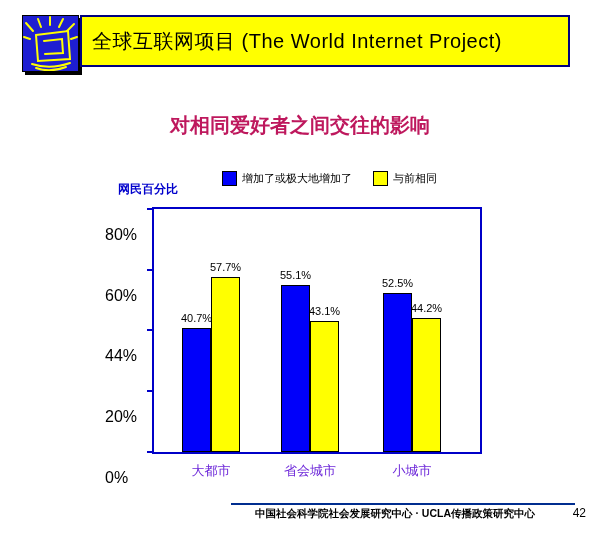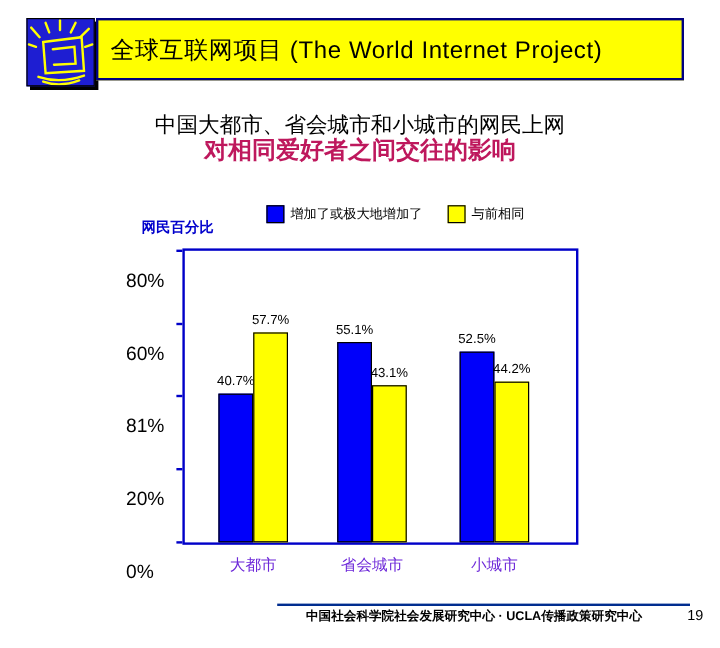--- a/index.html
+++ b/index.html
@@ -62,21 +62,20 @@
 
         <path d="M9,48 Q27,54 47,47"></path>
         <path d="M13,52 Q27,57 43,51"></path>
       </g>
     </svg>
   </div>
   <div class="banner">
     <div class="banner-title">全球互联网项目 (The World Internet Project)</div>
   </div>
 
-  <div class="title1">中国大都市、省会城市和小城市的网民上网</div>
   <div class="title2">对相同爱好者之间交往的影响</div>
 
   <div class="legend-item" id="legend-0">
     <span class="swatch" style="background: rgb(0, 0, 250);"></span>
     <span class="ltext">增加了或极大地增加了</span>
   </div>
   <div class="legend-item" id="legend-1">
     <span class="swatch" style="background: rgb(255, 255, 0);"></span>
     <span class="ltext">与前相同</span>
   </div>
@@ -96,25 +95,25 @@
       <div class="cat-label" style="left: 156px; top: 253px;">省会城市</div>
       <div class="bar" style="left: 229px; width: 29px; height: 159px; background: rgb(0, 0, 250);"></div>
       <div class="bar-label" style="left: 243.5px; bottom: 163px; margin-top: 40px;">52.5%</div>
       <div class="bar" style="left: 258px; width: 29px; height: 134px; background: rgb(255, 255, 0);"></div>
       <div class="bar-label" style="left: 272.5px; bottom: 138px;">44.2%</div>
       <div class="cat-label" style="left: 258px; top: 253px;">小城市</div>
       <div class="ytick-label" style="left: -49px; top: 236px;">0%</div>
       <div class="ytick-mark" style="left: -7px; top: 242px;"></div>
       <div class="ytick-label" style="left: -49px; top: 175px;">20%</div>
       <div class="ytick-mark" style="left: -7px; top: 181px;"></div>
-      <div class="ytick-label" style="left: -49px; top: 114px;">81%</div>
+      <div class="ytick-label" style="left: -49px; top: 114px;">44%</div>
       <div class="ytick-mark" style="left: -7px; top: 120px;"></div>
       <div class="ytick-label" style="left: -49px; top: 54px;">60%</div>
       <div class="ytick-mark" style="left: -7px; top: 60px;"></div>
       <div class="ytick-label" style="left: -49px; top: -7px;">80%</div>
       <div class="ytick-mark" style="left: -7px; top: -1px;"></div>
     </div>
 
   <div class="footer-line"></div>
   <div class="footer-text">中国社会科学院社会发展研究中心 · UCLA传播政策研究中心</div>
-  <div class="page-number">19</div>
+  <div class="page-number">42</div>
 
 </div>
 
 </body></html>

